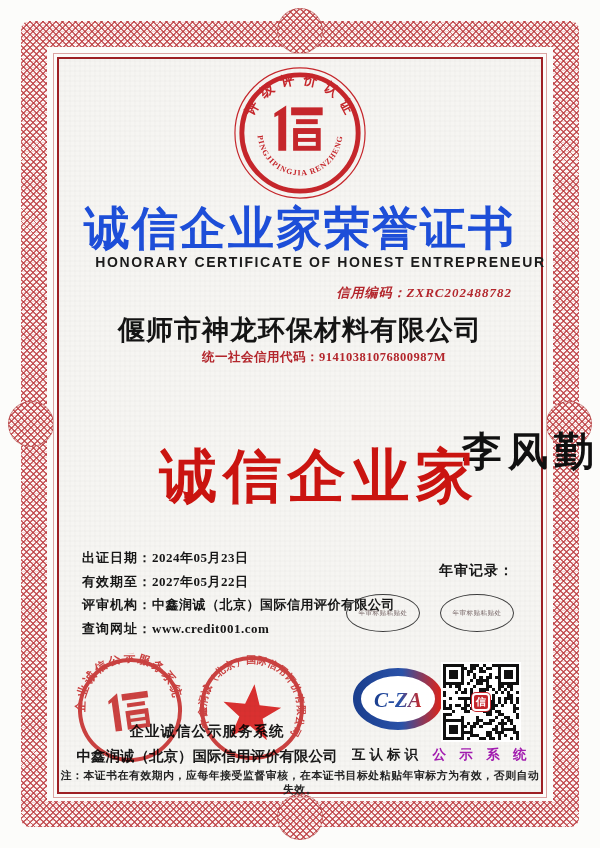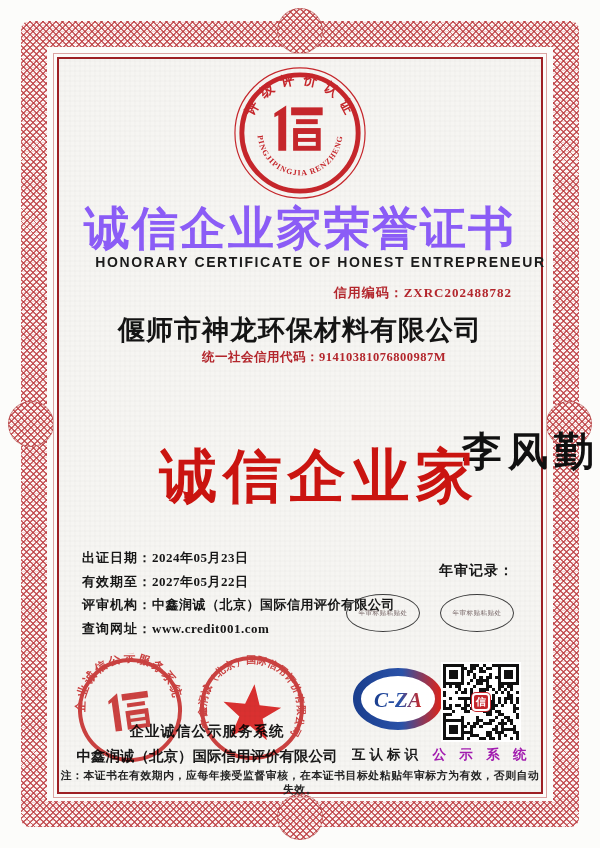--- a/index.html
+++ b/index.html
@@ -37,26 +37,26 @@
         repeating-linear-gradient(0deg,  rgba(0,0,0,.012) 0 2px, rgba(255,255,255,0) 2px 5px);
   }
 
   .content { position:absolute; inset:0; }
 
   
   .seal-top { position:absolute; left:50%; top:64px; transform:translateX(-50%); width:138px; height:138px; }
 
   
   .title { position:absolute; left:0; right:0; top:198px; text-align:center;
-           font-size:46px; font-weight:bold; color:#8b5cf6; letter-spacing:2px; }
+           font-size:46px; font-weight:bold; color:#1d4ed8; letter-spacing:2px; }
   .subtitle { position:absolute; left:0; right:0; top:254px; text-align:center;
            font-family:"Liberation Sans","DejaVu Sans",sans-serif;
            font-size:14px; font-weight:bold; color:#1b1b1b; letter-spacing:1.6px;margin-left:41px; }
   .credit-code { position:absolute; right:88px; top:284px;
-           font-size:13px; font-weight:bold; color:#b3262c; letter-spacing:1px; }
+           font-size:13px; font-weight:bold; color:#b3262c; letter-spacing:1px;font-style:italic; }
   .company { position:absolute; left:0; right:0; top:312px; text-align:center;
            font-size:27px; font-weight:bold; color:#141414; letter-spacing:1px; }
   .soc-code { position:absolute; left:0; right:0; top:349px; text-align:center;
            font-size:12.5px; font-weight:bold; color:#b3262c; letter-spacing:.5px;padding-left:48px; }
   .person { position:absolute; left:0; right:0; top:380px; text-align:right;
            font-size:40px; font-weight:bold; color:#101010; letter-spacing:6px;margin-top:44px; }
   .honor { position:absolute; left:0; right:0; top:438px; text-align:center;
            font-size:58px; font-weight:bold; color:#ca1410; letter-spacing:6px;margin-left:39px; }
 
   

